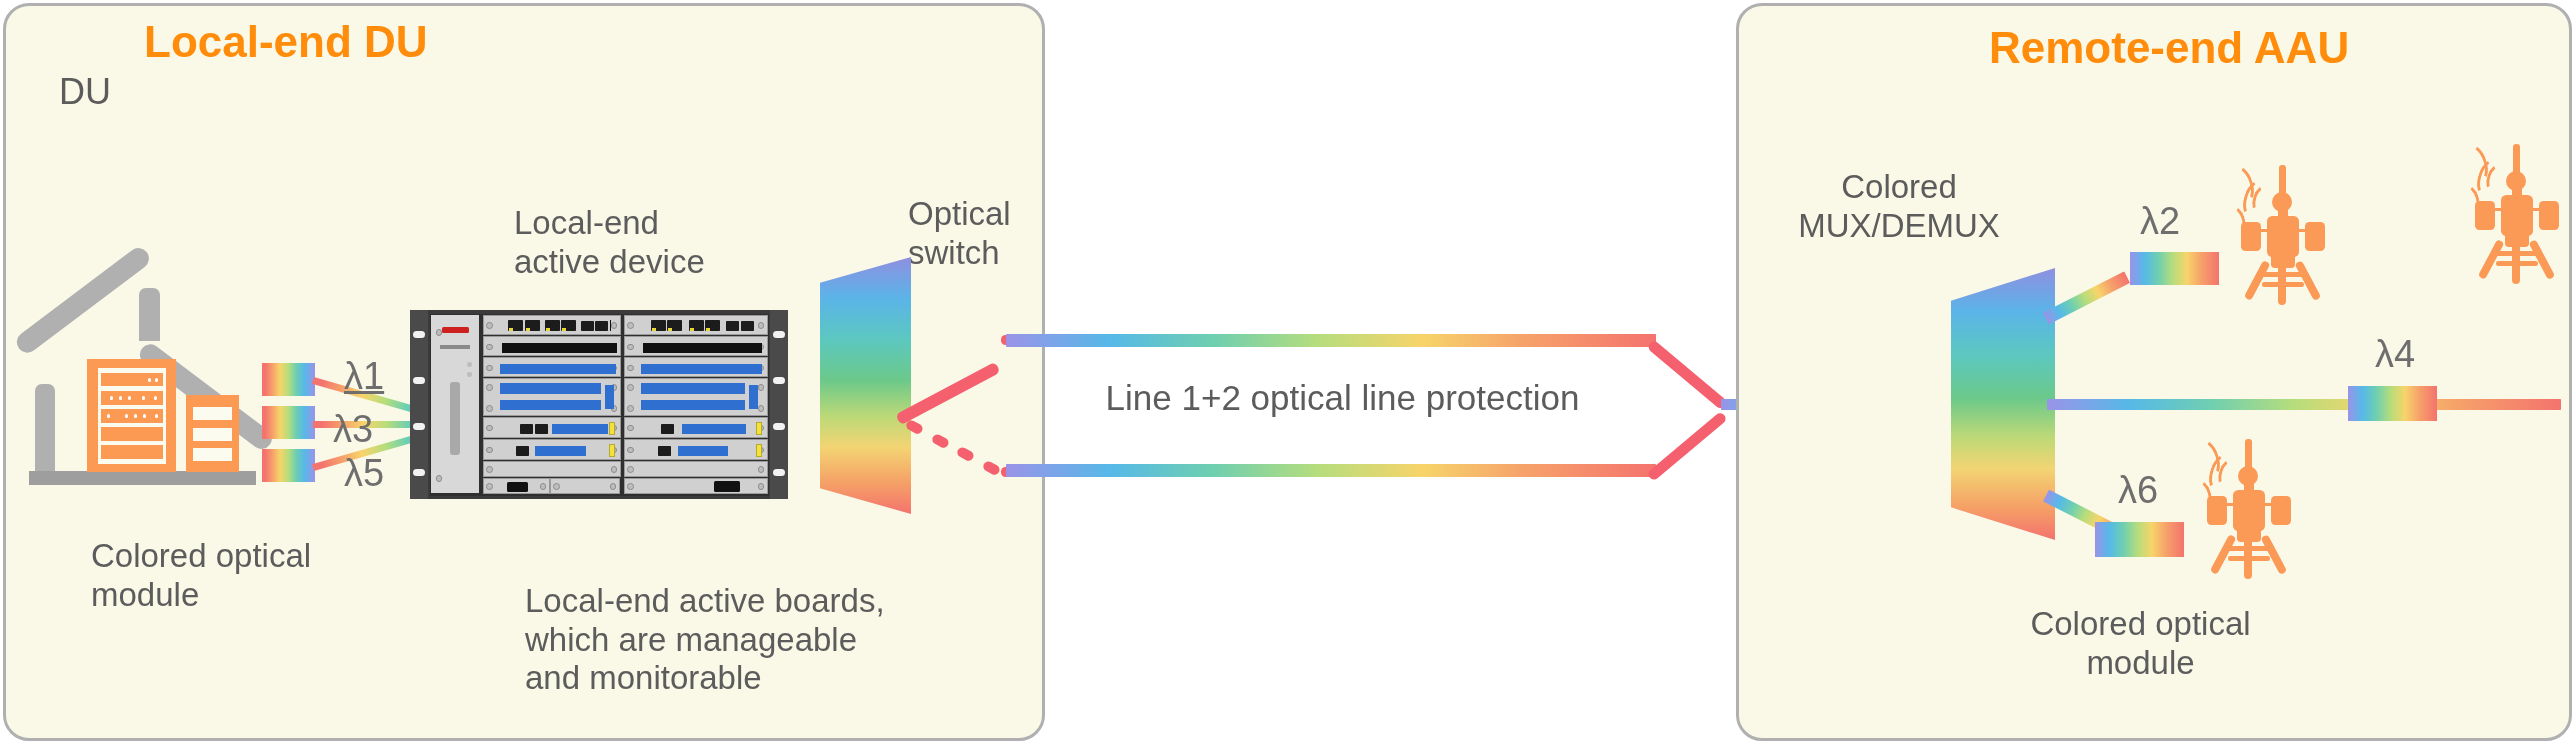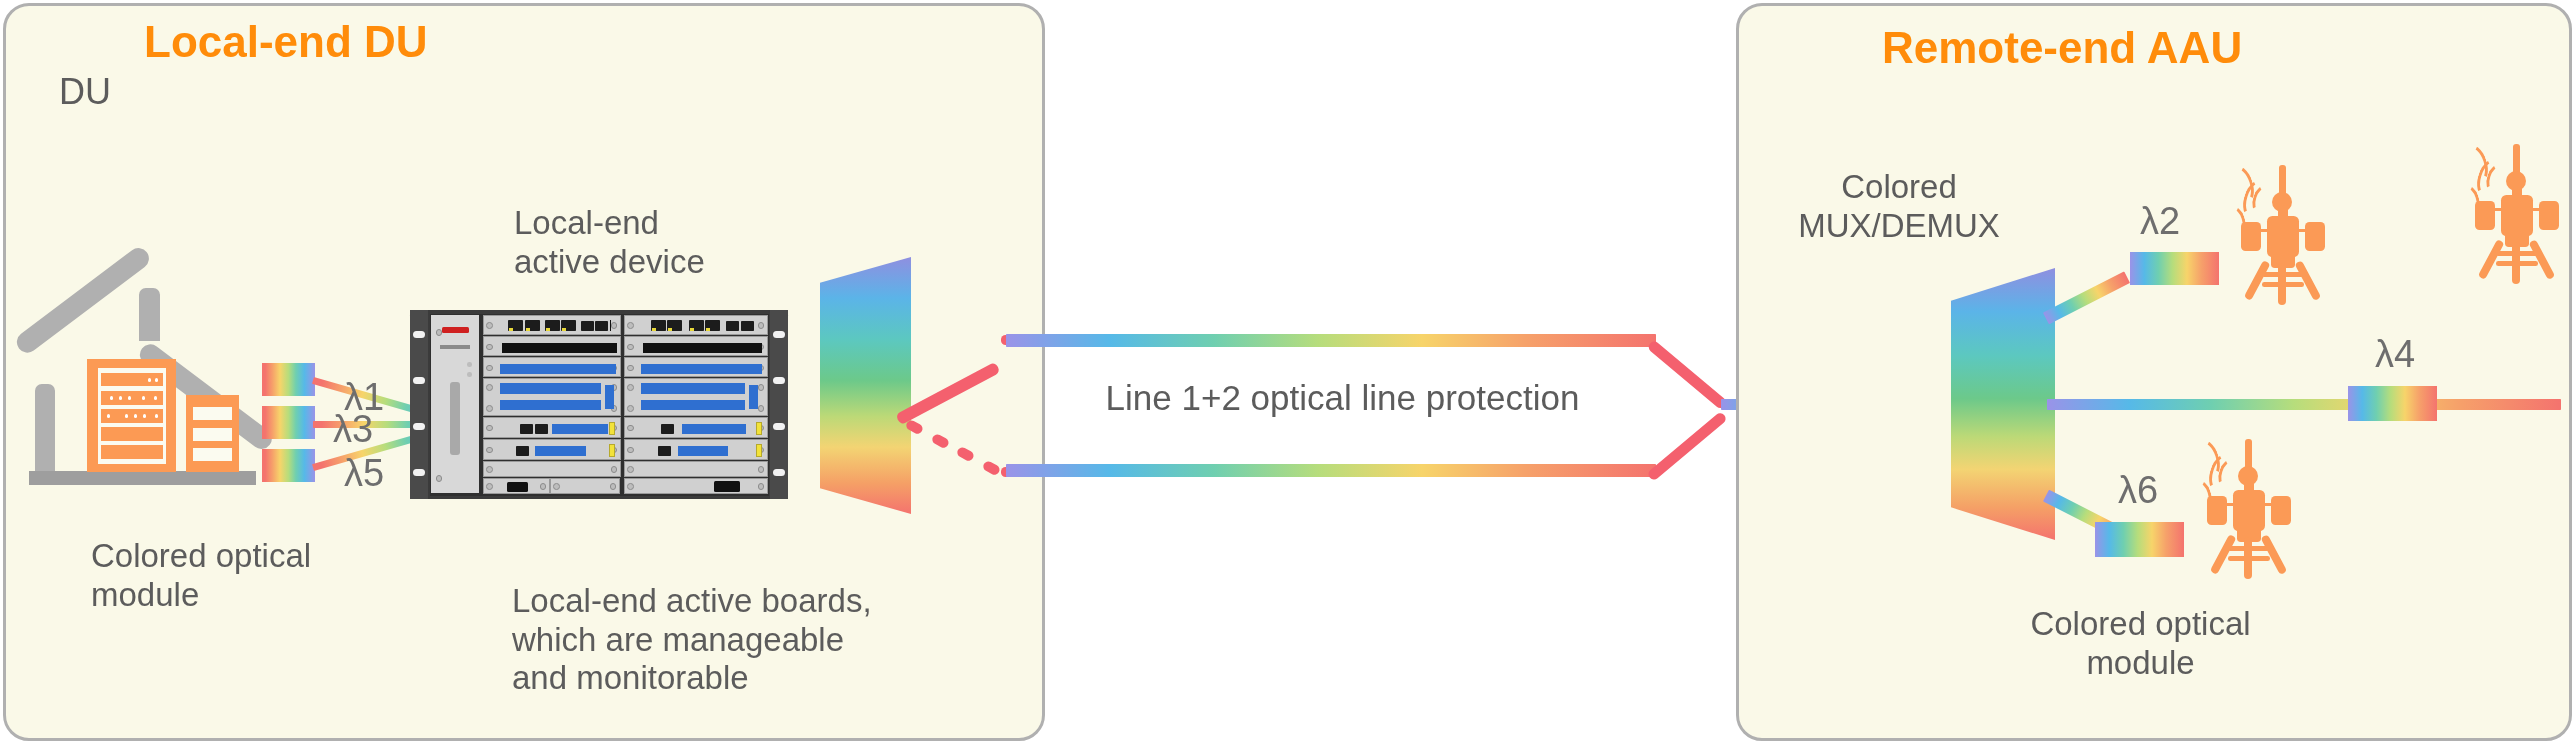--- a/index.html
+++ b/index.html
@@ -141,21 +141,21 @@
   </div>
 
   <div class="mod rb-h" style="left:262px;top:363px;"></div>
   <div class="mod rb-h" style="left:262px;top:406px;"></div>
   <div class="mod rb-h" style="left:262px;top:449px;"></div>
 
   <div class="fiber rb-h" style="left:313px;top:377px;width:151px;transform:rotate(16deg);"></div>
   <div class="fiber rb-h" style="left:313px;top:421px;width:148px;transform:rotate(0deg);"></div>
   <div class="fiber rb-h" style="left:313px;top:464px;width:151px;transform:rotate(-16deg);"></div>
 
-  <div class="lam" style="left:344px;top:376px;">λ1</div>
+  <div class="lam" style="left:344px;top:355px;text-decoration:underline;">λ1</div>
   <div class="lam" style="left:333px;top:408px;">λ3</div>
   <div class="lam" style="left:344px;top:452px;">λ5</div>
 
   <div class="glabel" style="left:91px;top:537px;">Colored optical
 module</div>
 
   <div class="glabel" style="left:508px;top:204px;margin-left:6px;">Local-end
 active device</div>
 
   <div id="chassis">
@@ -306,24 +306,26 @@
           <div class="screw" style="right:2.3px;top:4.5px;"></div>
       </div>
       <div class="card" style="left:194px;top:164px;width:144px;height:16px;">
         <div class="screw" style="left:2.3px;top:4.5px;"></div>
           <div class="screw" style="right:2.3px;top:4.5px;"></div>
         <div class="pwr" style="left:89px;top:2.3px;width:26px;height:11.3px;"></div>
       </div>
     </div>
   </div>
 
-  <div class="glabel" style="left:512px;top:582px;">Local-end active boards,
+  <div class="glabel" style="left:525px;top:582px;">Local-end active boards,
 which are manageable
 and monitorable</div>
 
+  <div class="glabel" style="left:908px;top:195px;">Optical
+switch</div>
   <div id="prism-l" class="rb-v"></div>
 
   <div class="hx-dl" style="left:898px;top:414px;width:113px;height:12px;transform:rotate(-28deg);transform-origin:left center;"></div>
   <div class="dashseg" style="left:906px;top:422px;transform:rotate(28deg);"></div>
   <div class="dashseg" style="left:932px;top:436px;transform:rotate(28deg);"></div>
   <div class="dashseg" style="left:957px;top:449px;transform:rotate(28deg);"></div>
   <div class="dashseg" style="left:983px;top:463px;transform:rotate(28deg);"></div>
 
   <div class="hx" style="left:1001px;top:335px;width:15px;height:9.8px;background:#f4606e;border-radius:4.5px;"></div>
   <div class="hx" style="left:1001px;top:467px;width:15px;height:9.8px;background:#f4606e;border-radius:4.5px;"></div>
@@ -333,21 +335,21 @@
 
   <div class="hx-dl" style="left:1650px;top:338px;width:97px;height:11.3px;transform:rotate(40deg);transform-origin:left center;"></div>
   <div class="hx-dl" style="left:1650px;top:472px;width:97px;height:11.3px;transform:rotate(-40deg);transform-origin:left center;"></div>
 
   <div class="fiber rb-h-rev" style="left:1721px;top:399px;width:242px;height:11.3px;"></div>
 
   <div id="hex-label">Line 1+2 optical line protection</div>
 
   <div class="panel" id="panel-right"></div>
 
-  <div class="ptitle" style="left:1882px;top:23px;">Remote-end AAU</div>
+  <div class="ptitle" style="left:1989px;top:23px;">Remote-end AAU</div>
 
   <div class="glabel" style="left:1774px;top:168px;text-align:center;width:250px;">Colored
 MUX/DEMUX</div>
 
   <div id="prism-r" class="rb-v"></div>
 
   <div class="fiber rb-h-rev" style="left:2046px;top:312px;width:91px;height:13px;transform:rotate(-27deg);"></div>
   <div class="fiber rb-h-rev" style="left:2047px;top:399px;width:514px;height:11.3px;"></div>
   <div class="fiber rb-h-rev" style="left:2046px;top:489px;width:91px;height:13px;transform:rotate(27deg);"></div>
 

